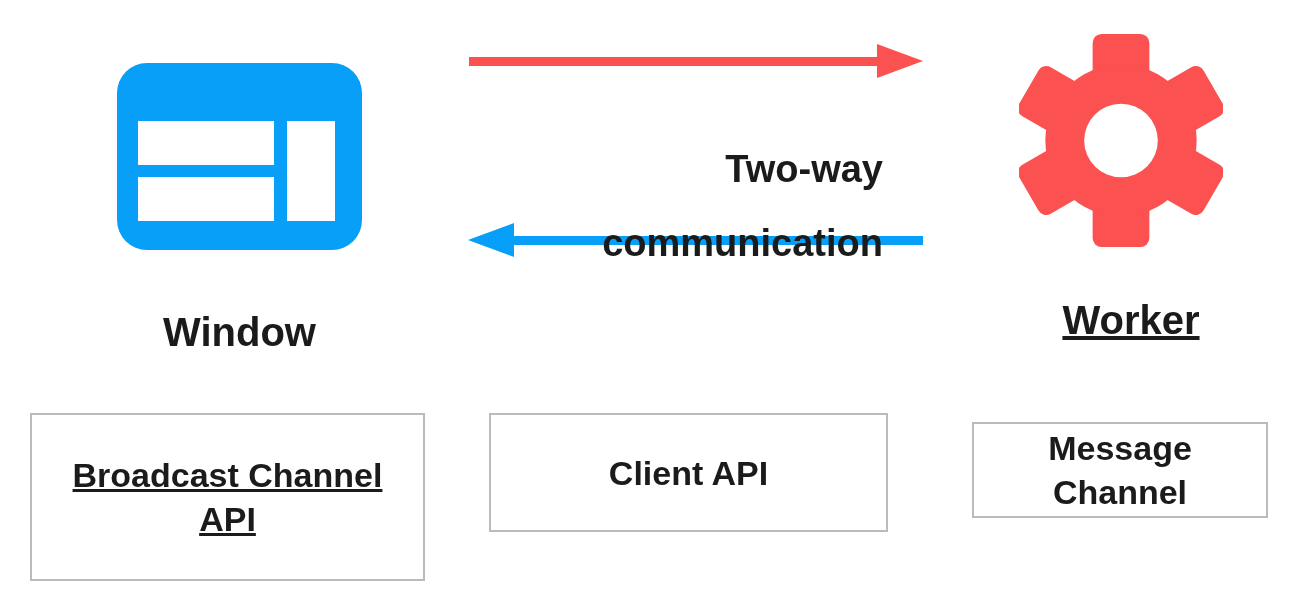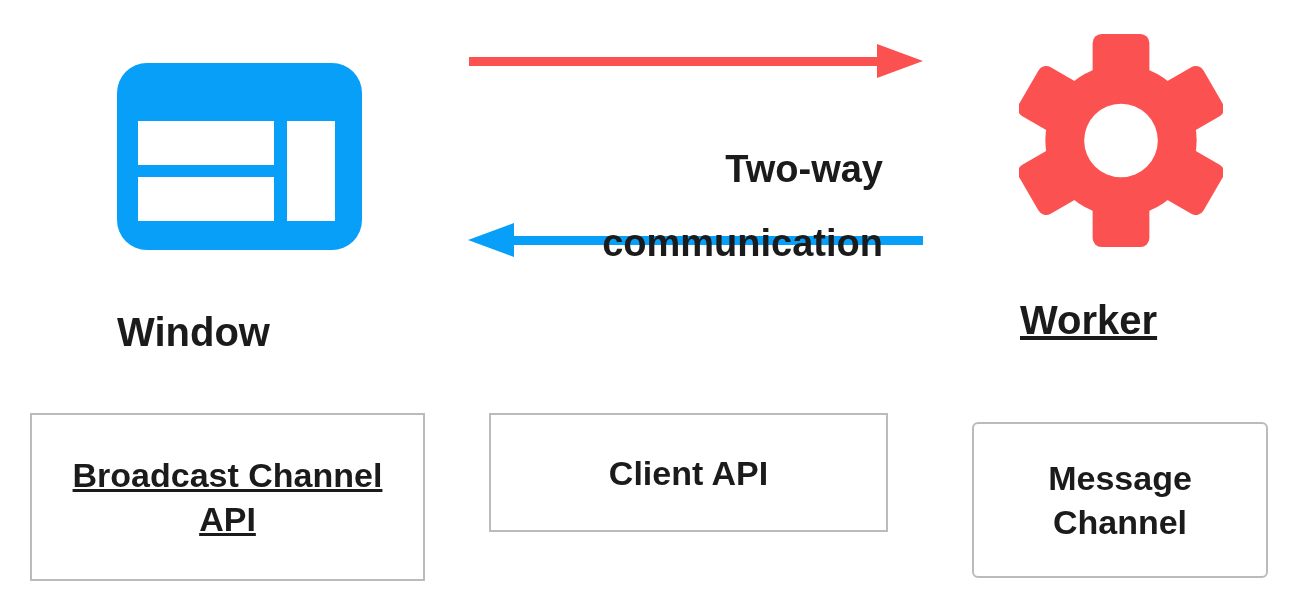--- a/index.html
+++ b/index.html
@@ -59,40 +59,40 @@
   .center-label {
     position: absolute; left: 523px; top: 100px; width: 360px;
     text-align: right;
     font-size: 38px; font-weight: 700; line-height: 74px;
     color: var(--text);
     margin-top: 32px;
   }
 
   
   .node-label {
-    position: absolute; text-align: left;
+    position: absolute; text-align: center;
     font-size: 40px; font-weight: 700; color: var(--text);
   }
   .window-label { left: 117px; top: 310px; width: 245px; }
   .worker-label { left: 1020px; top: 298px; width: 222px; text-decoration: underline; }
 
   
   .api-box {
     position: absolute;
     background: #fff;
     border: 2px solid var(--box-border);
     display: flex; align-items: center; justify-content: center;
     text-align: center;
     font-size: 34px; font-weight: 700; line-height: 44px;
     color: var(--text);
   }
   .api-box span { display: inline-block; padding: 0 10px; }
   .box-1 { left: 30px;  top: 413px; width: 395px; height: 168px; text-decoration: underline; }
   .box-2 { left: 489px; top: 413px; width: 399px; height: 119px; }
-  .box-3 { left: 972px; top: 422px; width: 296px; height: 156px; border-radius: 6px; }
+  .box-3 { left: 972px; top: 422px; width: 296px; height: 96px; }
 </style>
 </head>
 <body>
 
 <div class="canvas">
 
   <div class="window-icon">
     <div class="win-bar-1"></div>
     <div class="win-bar-2"></div>
     <div class="win-col"></div>

